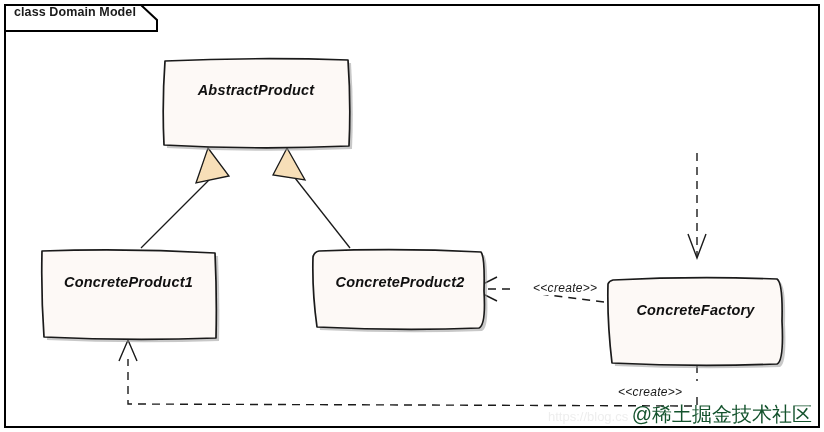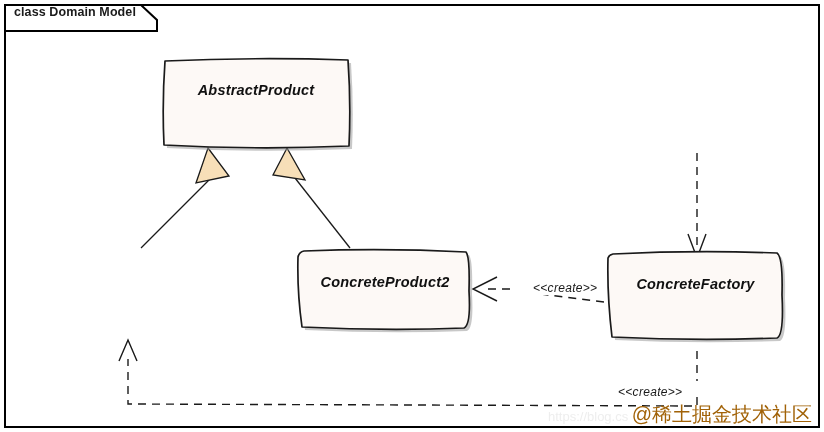--- a/index.html
+++ b/index.html
@@ -87,21 +87,21 @@
     padding: 0 2px;
     letter-spacing: 0.3px;
   }
   
   .watermark-cn {
     position: absolute;
     z-index: 4;
     right: 12px;
     bottom: 4px;
     font-size: 20px;
-    color: #a16207;
+    color: #14532d;
     white-space: nowrap;
     pointer-events: none;
   }
   .watermark-url {
     position: absolute;
     z-index: 4;
     left: 548px;
     bottom: 8px;
     font-size: 13px;
     color: #eeeeee;
@@ -155,30 +155,37 @@
 
   <div class="class-box" style="left:160px; top:55px; width:192px; height:94px;">
     <svg width="192" height="94" viewBox="0 0 192 94">
       <path d="M 5 6 Q 96 2 188 5 Q 191 48 189 91 Q 96 95 4 90 Q 2 48 5 6 Z" fill="#9a9a9a" opacity="0.55" transform="translate(3,3)"></path>
       <path d="M 5 6 Q 96 2 188 5 Q 191 48 189 91 Q 96 95 4 90 Q 2 48 5 6 Z" fill="#fdf9f6" stroke="#1a1a1a" stroke-width="1.7" stroke-linejoin="round"></path>
     </svg>
     <div class="class-name">AbstractProduct</div>
   </div>
 
 
+  <div class="class-box" style="left:38px; top:247px; width:181px; height:94px;">
+    <svg width="181" height="94" viewBox="0 0 181 94">
+      <path d="M 4 4 Q 90 1 177 6 Q 179 49 178 91 Q 90 94 6 90 Q 3 48 4 4 Z" fill="#9a9a9a" opacity="0.55" transform="translate(3,3)"></path>
+      <path d="M 4 4 Q 90 1 177 6 Q 179 49 178 91 Q 90 94 6 90 Q 3 48 4 4 Z" fill="#fdf9f6" stroke="#1a1a1a" stroke-width="1.7" stroke-linejoin="round"></path>
+    </svg>
+    <div class="class-name">ConcreteProduct1</div>
+  </div>
 
-  <div class="class-box" style="left:294px; top:247px; width:182px; height:84px;">
+  <div class="class-box" style="left:309px; top:247px; width:182px; height:84px;">
     <svg width="182" height="84" viewBox="0 0 182 84">
       <path d="M 10 4 Q 92 1 172 5 Q 176 10 175 44 Q 177 78 170 81 Q 92 84 8 80 Q 3 44 4 10 Q 5 5 10 4 Z" fill="#9a9a9a" opacity="0.55" transform="translate(3,3)"></path>
       <path d="M 10 4 Q 92 1 172 5 Q 176 10 175 44 Q 177 78 170 81 Q 92 84 8 80 Q 3 44 4 10 Q 5 5 10 4 Z" fill="#fdf9f6" stroke="#1a1a1a" stroke-width="1.7" stroke-linejoin="round"></path>
     </svg>
     <div class="class-name">ConcreteProduct2</div>
   </div>
 
-  <div class="class-box" style="left:605px; top:249px; width:181px; height:92px;">
+  <div class="class-box" style="left:605px; top:275px; width:181px; height:92px;">
     <svg width="181" height="92" viewBox="0 0 181 92">
       <path d="M 8 5 Q 90 1 172 4 Q 178 8 177 46 Q 179 86 172 89 Q 90 92 7 88 Q 2 46 3 9 Q 4 6 8 5 Z" fill="#9a9a9a" opacity="0.55" transform="translate(3,3)"></path>
       <path d="M 8 5 Q 90 1 172 4 Q 178 8 177 46 Q 179 86 172 89 Q 90 92 7 88 Q 2 46 3 9 Q 4 6 8 5 Z" fill="#fdf9f6" stroke="#1a1a1a" stroke-width="1.7" stroke-linejoin="round"></path>
     </svg>
     <div class="class-name">ConcreteFactory</div>
   </div>
 
   <div class="stereotype" style="left:531px; top:281px;">&lt;&lt;create&gt;&gt;</div>
 
   <div class="stereotype" style="left:616px; top:385px;">&lt;&lt;create&gt;&gt;</div>

